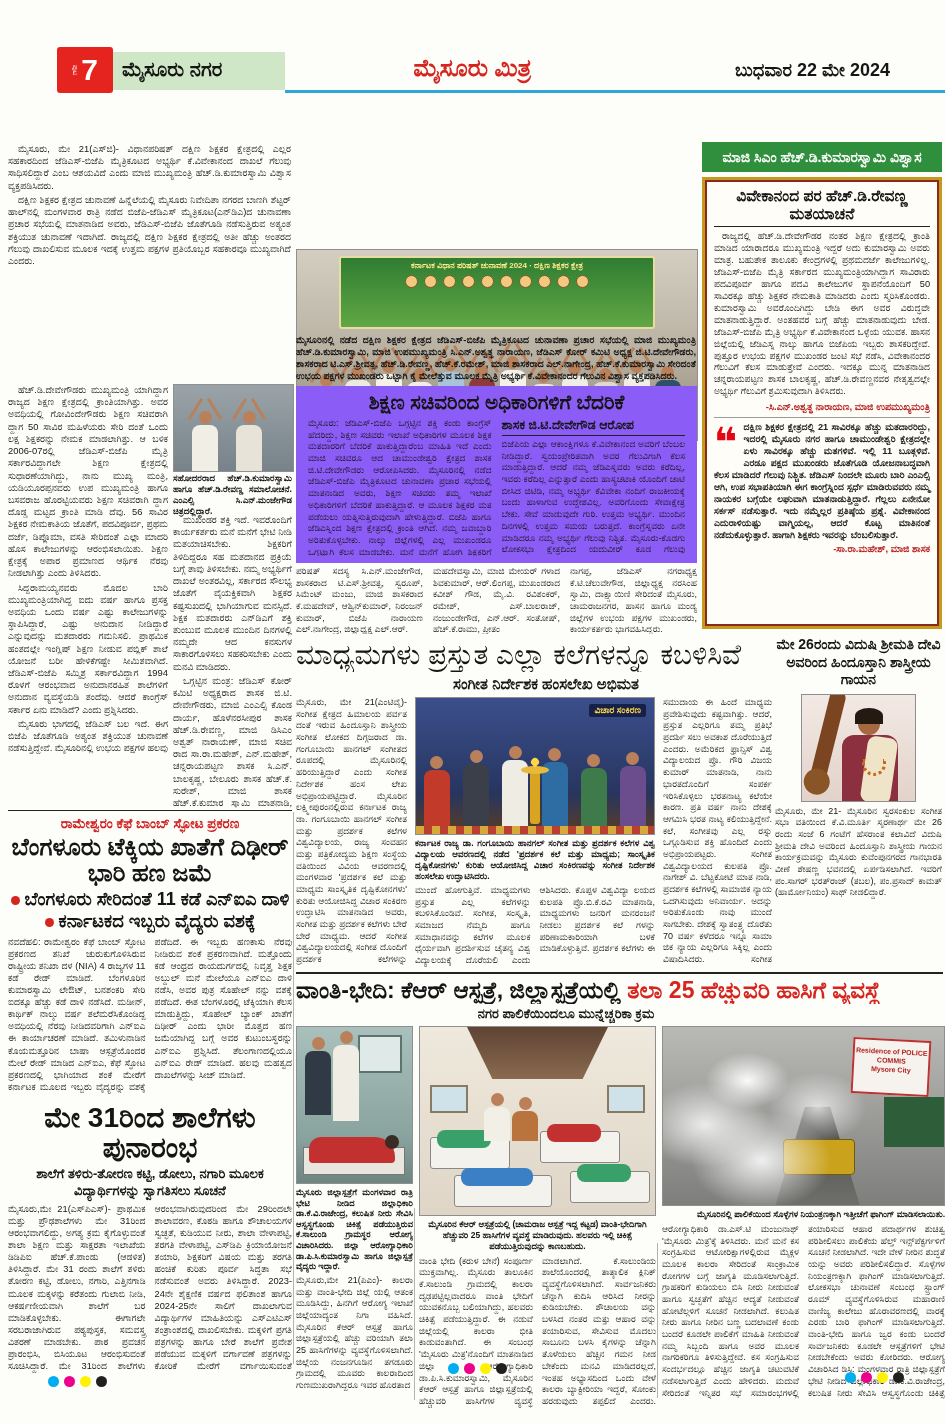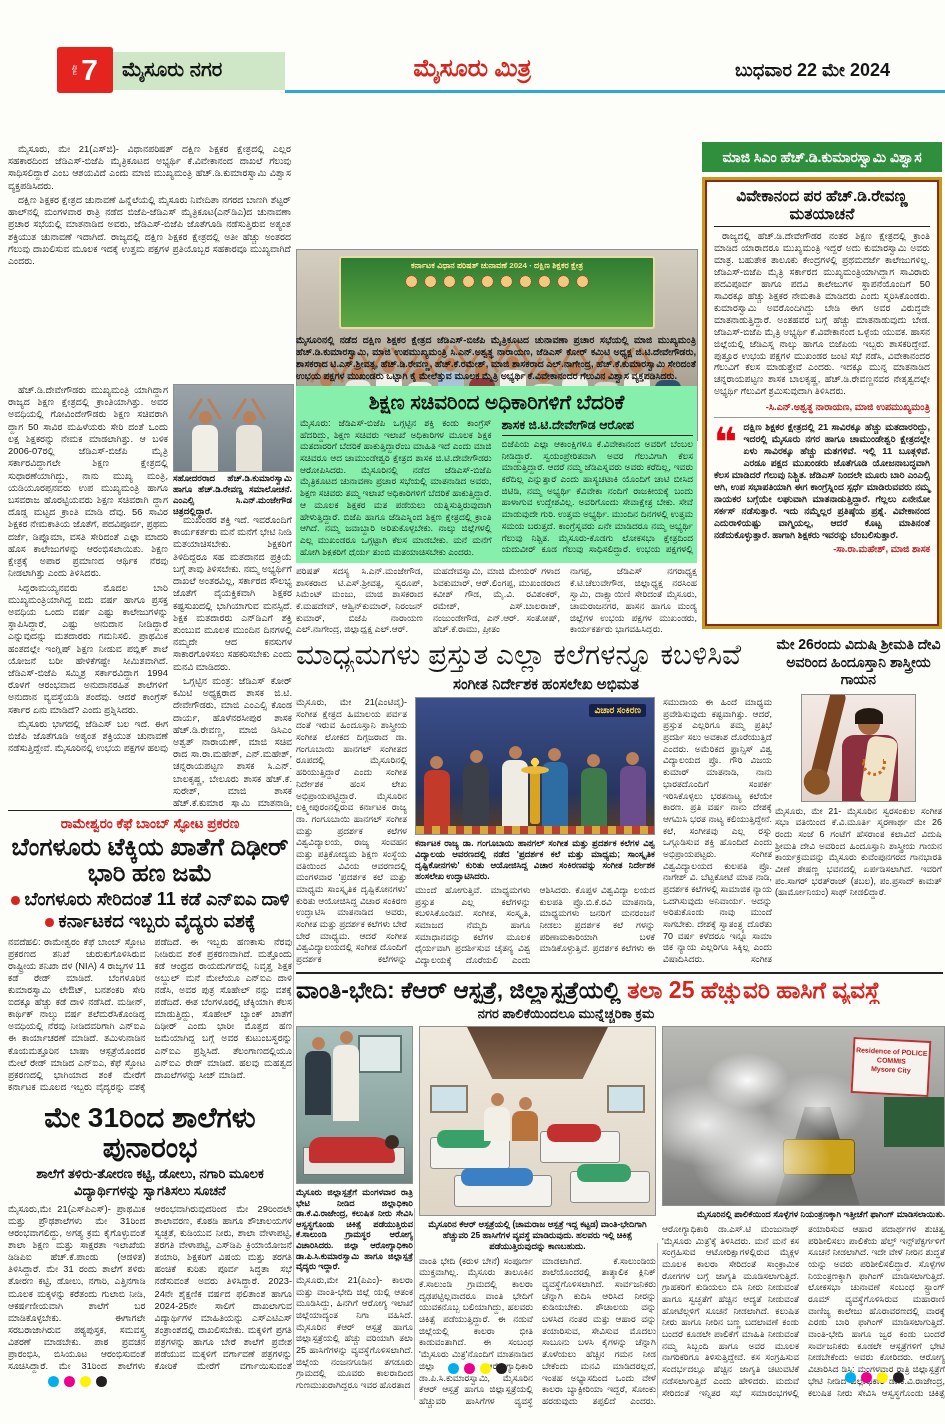--- a/index.html
+++ b/index.html
@@ -83,21 +83,21 @@
      radial-gradient(100px 70px at 35% 75%,rgba(250,250,250,.9),rgba(255,255,255,0) 70%);}
   .road{position:absolute;left:40%;bottom:0;width:30%;height:55%;background:linear-gradient(#4a4a48,#6e6e6a);clip-path:polygon(35% 0,65% 0,100% 100%,0 100%);}
   .signboard{position:absolute;right:14px;top:12px;width:74px;height:46px;background:#f6f3ee;border:2px solid #b33;transform:rotate(3deg);
              font-size:7px;font-weight:bold;color:#b32020;text-align:center;padding-top:6px;line-height:1.3;}
   .awning{position:absolute;right:0;top:70px;width:60px;height:50px;background:#2e5d3a;}
   .fogtruck{position:absolute;left:120px;bottom:30px;width:70px;height:34px;background:#caa21c;border-radius:4px;border:1px solid #6e5a10;}
   
   .bros{background:linear-gradient(#9aa4a8,#77828a);}
   .bros .person .torso{height:46px;}
   
-  .threatbox{background:#86efac;padding:4px 4px 5px;}
+  .threatbox{background:#8b5cf6;padding:4px 12px 5px;}
   .threatbox .bh{font-size:20px;font-weight:bold;text-align:center;margin:1px 0 4px;white-space:nowrap;overflow:hidden;}
   .threatcols{display:flex;gap:10px;}
   .threatcols>div{flex:1;}
   .threat-sub{font-weight:bold;font-size:12.5px;text-align:left;border-bottom:1.5px solid #222;padding-bottom:2px;margin-bottom:3px;}
   .smalltxt{font-size:9px;line-height:1.3;}
   
   .greenbar{background:#2f8f3c;color:#fff;font-size:14px;font-weight:bold;text-align:center;line-height:30px;height:30px;}
   .qbox{border:3px solid #c49a1f;box-shadow:inset 0 0 0 2px #8b2a1a;background:#fffdf7;padding:7px 9px;}
   .qbox .qh{font-size:15.5px;font-weight:bold;text-align:center;border-bottom:1.5px solid #222;padding-bottom:3px;margin-bottom:4px;}
   .qbox p{margin:0 0 3px;text-indent:8px;}

